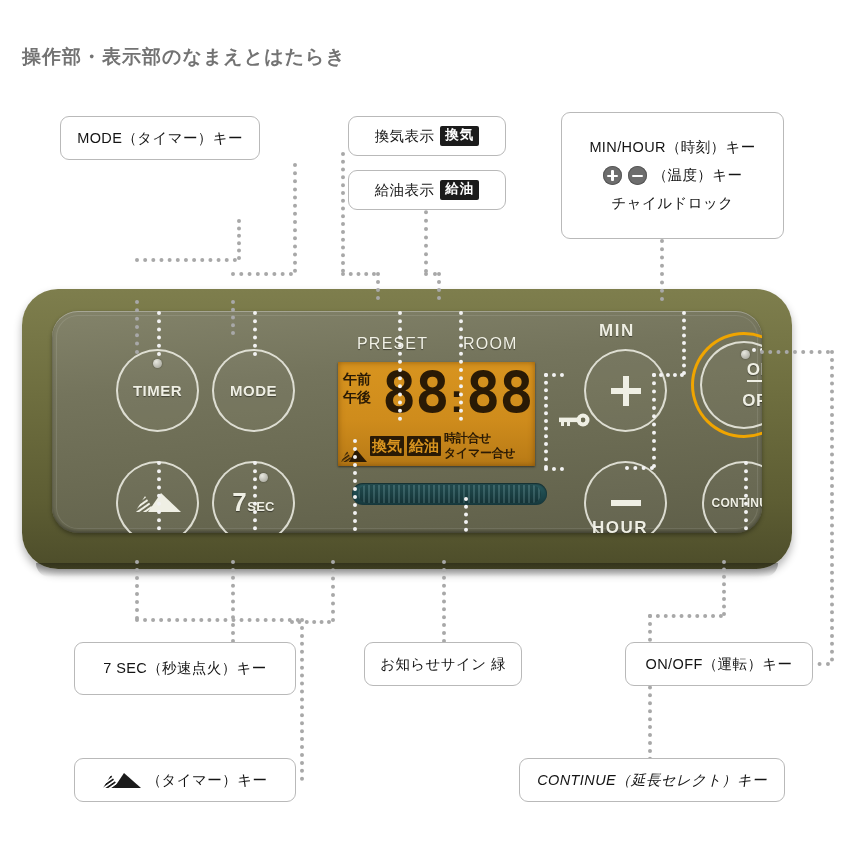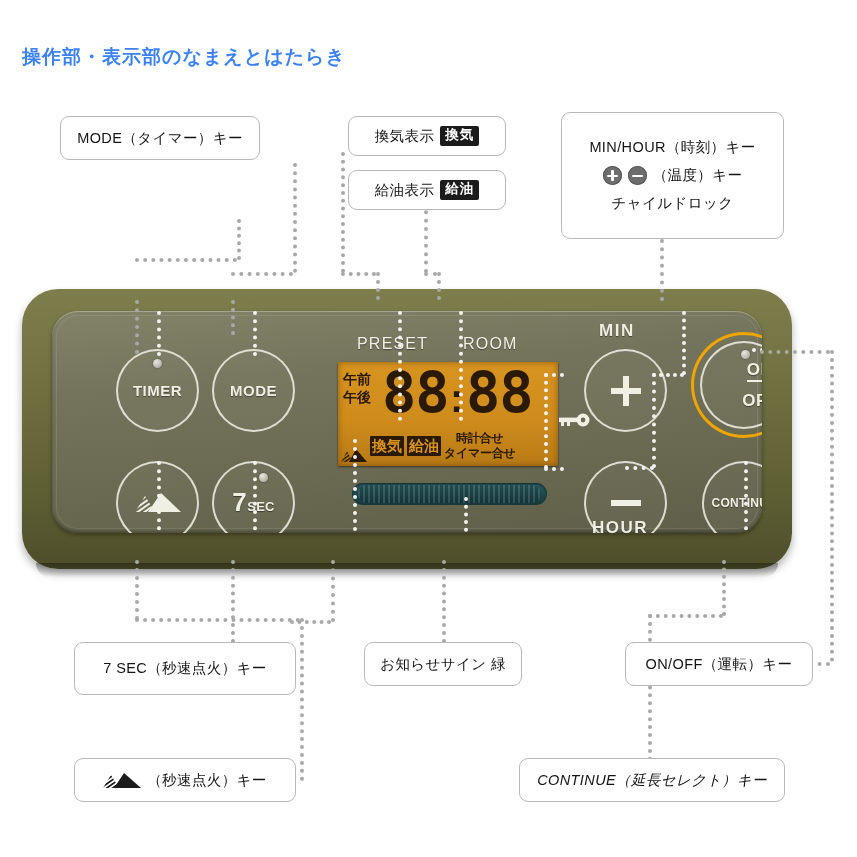--- a/index.html
+++ b/index.html
@@ -10,21 +10,21 @@
     color:#1a1a1a;
     overflow:hidden;
     position:relative;
   }
   #stage{position:relative;width:857px;height:857px;}
 
   
   .page-title{
     position:absolute;left:22px;top:44px;
     font-size:19px;font-weight:bold;letter-spacing:1px;
-    color:#3b82f6;
+    color:#737373;
   }
 
   
   .callout{
     position:absolute;
     box-sizing:border-box;
     background:#fff;
     border:1px solid #b9b9b9;
     border-radius:9px;
     display:flex;align-items:center;justify-content:center;
@@ -140,25 +140,24 @@
     letter-spacing:1.5px;text-shadow:0 1px 1px rgba(0,0,0,.45);
   }
 
   
   .keyglyph{position:absolute;width:34px;height:16px;}
 
   
   .lcd-labels{position:absolute;color:#f2f2e6;font-weight:normal;font-size:16px;letter-spacing:1.2px;
     text-shadow:0 1px 1px rgba(0,0,0,.45);}
   .lcd{
-    position:absolute;left:286px;top:51px;width:220px;height:104px;
+    position:absolute;left:286px;top:51px;width:197px;height:104px;
     background:linear-gradient(180deg,#d8941f 0%,#cf8c1c 55%,#b87a16 100%);
     box-shadow:inset 0 0 6px rgba(90,50,0,.55), 0 1px 2px rgba(0,0,0,.5);
     overflow:hidden;
-    text-align:center;
   }
   .lcd .ampm{
     position:absolute;left:5px;top:9px;
     color:#2a1a05;font-size:14px;font-weight:bold;line-height:1.28;
     letter-spacing:0;
   }
   .lcd .digits{
     position:absolute;left:47px;top:3px;
     color:#2a1a05;font-family:"DejaVu Sans Mono","Liberation Mono",monospace;
     font-size:57px;font-weight:bold;letter-spacing:-1px;line-height:1;
@@ -414,21 +413,21 @@
         <svg viewBox="0 0 38 15" width="38" height="15" aria-hidden="true">
           <defs>
             <pattern id="stripeB2" width="3.4" height="3.4" patternUnits="userSpaceOnUse" patternTransform="rotate(55)">
               <rect width="1.7" height="3.4" fill="#1b1b1b"></rect>
             </pattern>
           </defs>
           <polygon points="0,15 8,2 16,15" fill="url(#stripeB2)"></polygon>
           <polygon points="11,15 21,0 38,15" fill="#1b1b1b"></polygon>
         </svg>
       </span>
-      <span>（秒速点火）キー</span>
+      <span>（タイマー）キー</span>
     </span>
   </div>
 
   <div class="callout" style="left:364px;top:642px;width:158px;height:44px;">
     <span>お知らせサイン 緑</span>
   </div>
 
   <div class="callout" style="left:597px;top:642px;width:188px;height:44px;margin-left:28px;">
     <span>ON/OFF（運転）キー</span>
   </div>

